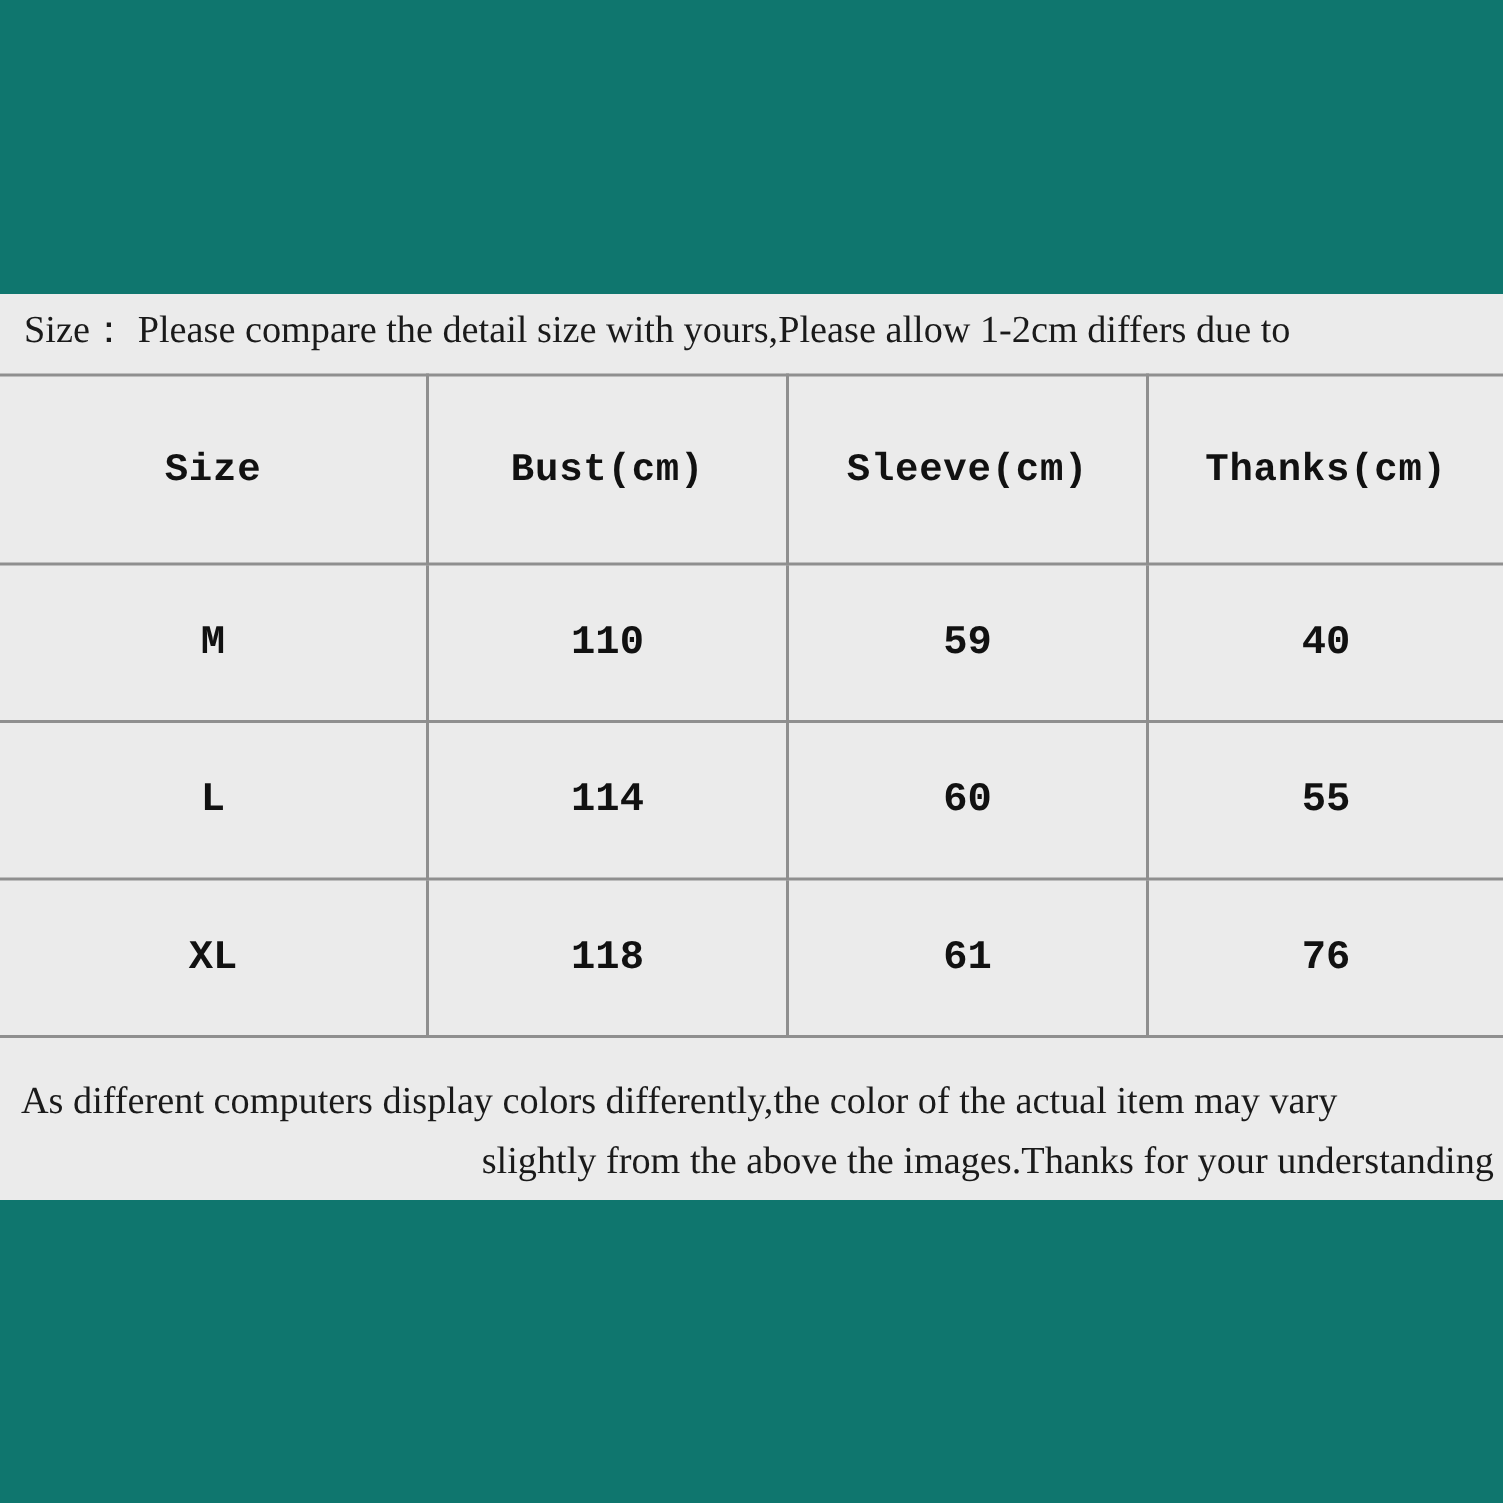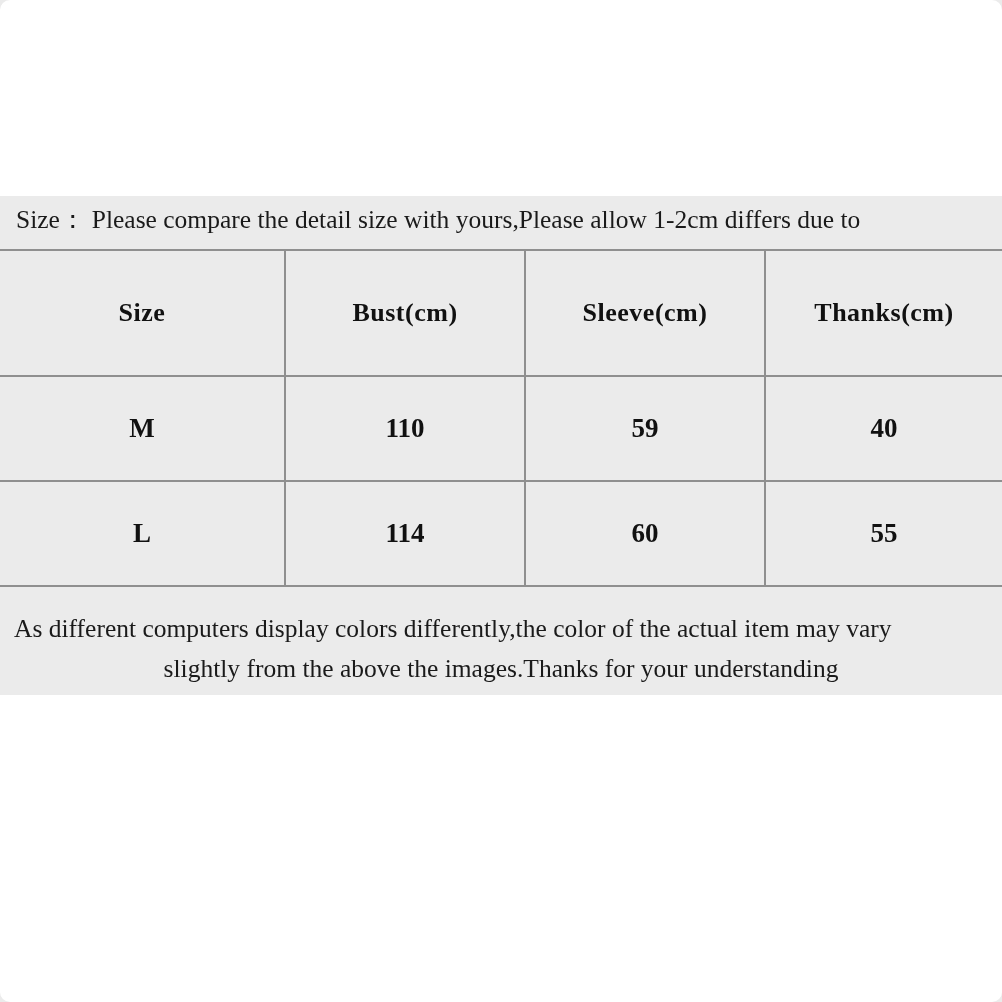--- a/index.html
+++ b/index.html
@@ -11,22 +11,21 @@
     height: 1002px;
     background: #ebebeb;
     font-family: "Liberation Serif", serif;
     color: #1c1c1c;
     overflow: hidden;
   }
   .page {
     position: relative;
     width: 1002px;
     height: 1002px;
-    background: #ffffff;
-    border-radius: 10px;
+    background: #0f766e;
   }
   .sizechart {
     position: absolute;
     left: 0;
     top: 196px;
     width: 1002px;
     background: #ebebeb;
   }
   .note-top {
     padding: 4px 16px 10px 16px;
@@ -41,20 +40,21 @@
     table-layout: fixed;
   }
   table.size-table td,
   table.size-table th {
     border: 2px solid #8f8f8f;
     border-left: none;
     border-right: none;
     text-align: center;
     font-weight: bold;
     color: #111;
+    font-family: Liberation Mono, monospace;
   }
   table.size-table td.vsep,
   table.size-table th.vsep {
     border-right: 2px solid #8f8f8f;
   }
   table.size-table thead th {
     height: 122px;
     font-size: 26px;
     letter-spacing: 0.5px;
   }
@@ -73,21 +73,21 @@
     text-align: center;
     color: #1a1a1a;
   }
   .note-bottom .line1 {
     display: block;
     text-align: left;
     padding-left: 8px;
   }
   .note-bottom .line2 {
     display: block;
-    text-align: center;
+    text-align: right;
   }
 </style>
 </head>
 <body>
 
 <div class="page">
   <div class="sizechart">
 
     <div class="note-top">
       <span>Size：  Please compare the detail size with yours,Please allow 1-2cm differs due to</span>
@@ -115,20 +115,26 @@
           <td class="vsep">110</td>
           <td class="vsep">59</td>
           <td>40</td>
         </tr>
         <tr>
           <td class="vsep">L</td>
           <td class="vsep">114</td>
           <td class="vsep">60</td>
           <td>55</td>
         </tr>
+        <tr>
+          <td class="vsep">XL</td>
+          <td class="vsep">118</td>
+          <td class="vsep">61</td>
+          <td>76</td>
+        </tr>
       </tbody>
     </table>
 
     <div class="note-bottom">
       <span class="line1">As different computers display colors differently,the color of the actual item may vary</span>
       <span class="line2">slightly from the above the images.Thanks for your understanding</span>
     </div>
 
   </div>
 </div>

